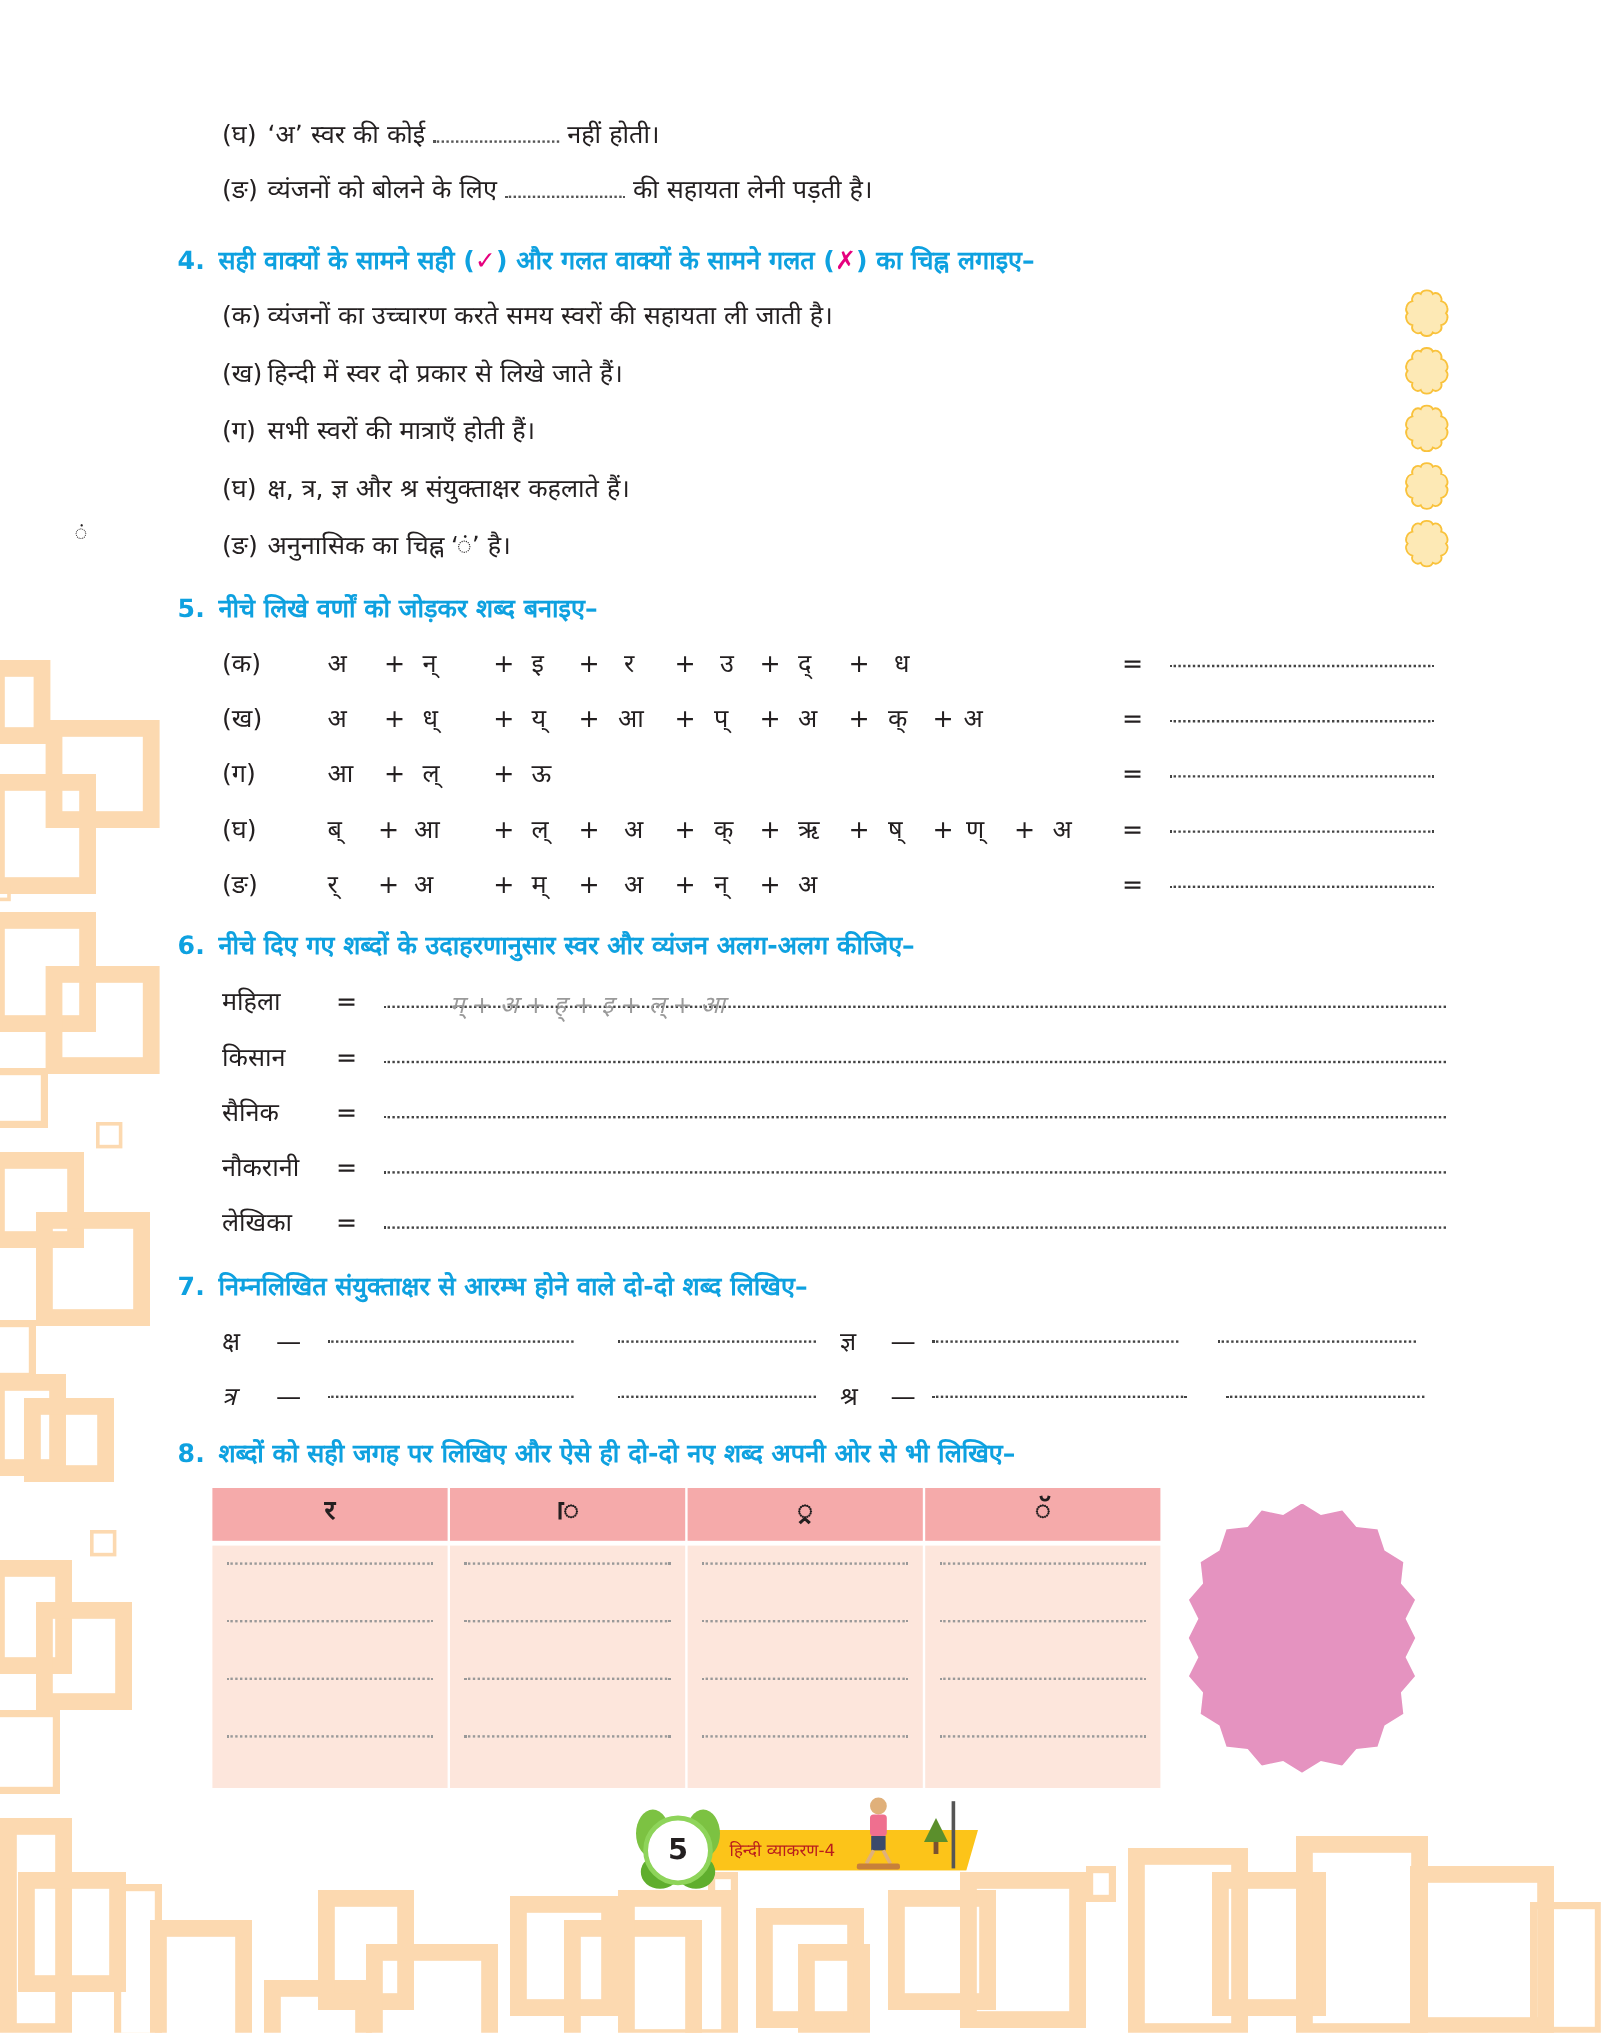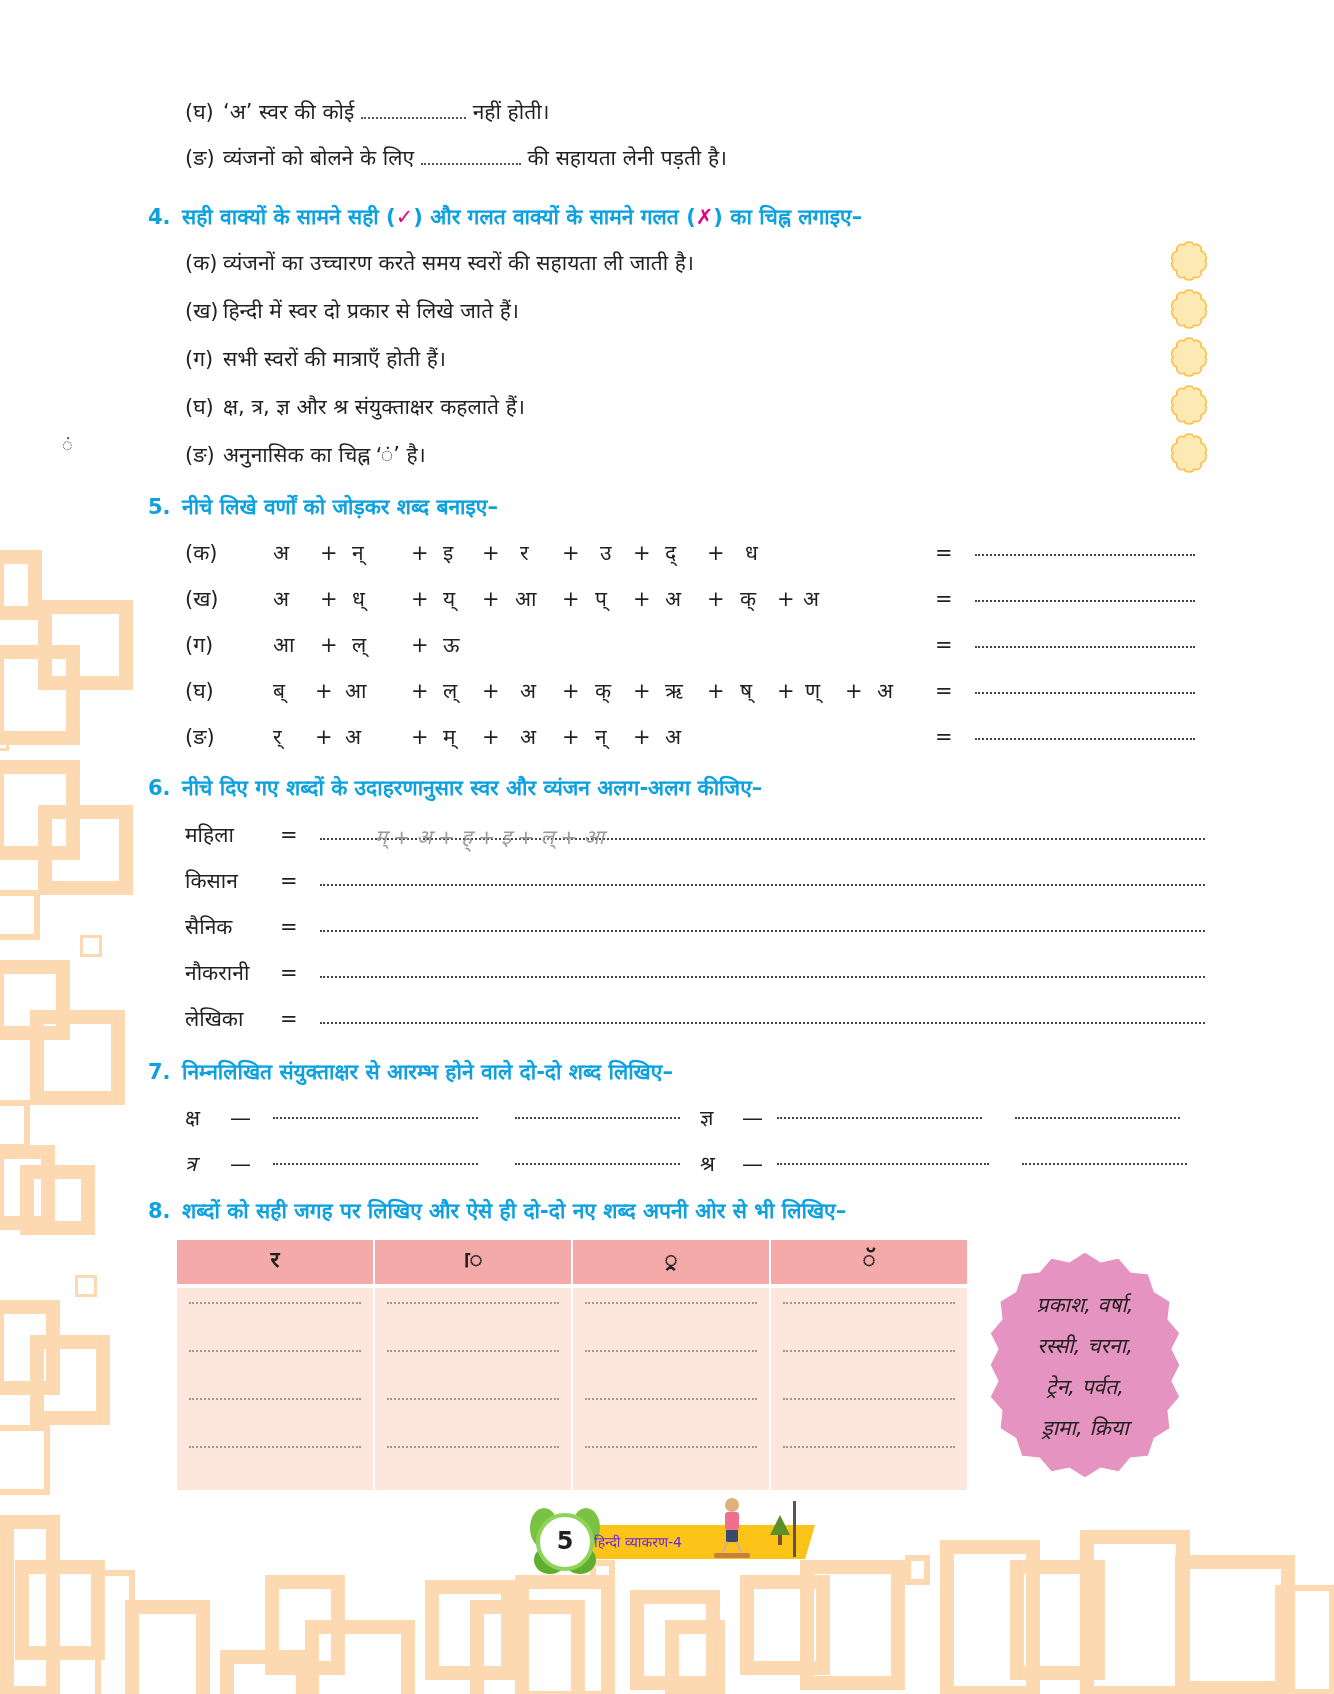--- a/index.html
+++ b/index.html
@@ -316,39 +316,33 @@
       <div class="d" style="top:110px;"></div>
       <div class="d" style="top:158px;"></div>
     </div>
   </div>
 </div>
 
 <div class="badge">
   <svg width="200" height="236" viewBox="0 0 200 236" style="position:absolute;left:0;top:0;">
     <path d="M100 4 L116 14 L134 10 L146 24 L164 26 L170 44 L186 54 L184 72 L196 86 L188 102 L196 118 L188 134 L196 150 L184 164 L186 182 L170 192 L164 210 L146 212 L134 226 L116 222 L100 232 L84 222 L66 226 L54 212 L36 210 L30 192 L14 182 L16 164 L4 150 L12 134 L4 118 L12 102 L4 86 L16 72 L14 54 L30 44 L36 26 L54 24 L66 10 L84 14 Z" fill="#e593c0" stroke="#ffffff" stroke-width="3"></path>
   </svg>
-  <div class="txt">
-    <div>प्रकाश, वर्षा,</div>
-    <div>रस्सी, चरना,</div>
-    <div>ट्रेन, पर्वत,</div>
-    <div>ड्रामा, क्रिया</div>
-  </div>
 </div>
 
 <div class="footer">
   <div style="position:absolute;left:40px;top:30px;width:245px;height:34px;background:#fcc419;clip-path:polygon(0 0,100% 0,96% 100%,0 100%);"></div>
   <svg width="70" height="80" viewBox="0 0 70 80" style="position:absolute;left:0;top:5px;">
     <ellipse cx="14" cy="28" rx="14" ry="20" fill="#7cc242"></ellipse>
     <ellipse cx="56" cy="28" rx="14" ry="20" fill="#7cc242"></ellipse>
     <ellipse cx="20" cy="60" rx="16" ry="14" fill="#5fae2e"></ellipse>
     <ellipse cx="50" cy="60" rx="16" ry="14" fill="#5fae2e"></ellipse>
     <circle cx="35" cy="42" r="27" fill="#ffffff" stroke="#8ed45a" stroke-width="4"></circle>
   </svg>
   <div style="position:absolute;left:8px;top:32px;width:54px;text-align:center;font-size:24px;font-weight:bold;color:#231f20;">5</div>
-  <div style="position:absolute;left:64px;top:37px;font-size:14px;color:#6d28d9;white-space:nowrap;">हिन्दी व्याकरण-4</div>
+  <div style="position:absolute;left:78px;top:37px;font-size:14px;color:#b91c1c;white-space:nowrap;">हिन्दी व्याकरण-4</div>
   <svg width="90" height="70" viewBox="0 0 90 70" style="position:absolute;left:180px;top:0;">
     <circle cx="22" cy="10" r="7" fill="#e0b07a"></circle>
     <rect x="15" y="17" width="14" height="18" rx="3" fill="#ef6f8f"></rect>
     <rect x="16" y="35" width="12" height="12" fill="#3b4a6b"></rect>
     <line x1="18" y1="47" x2="12" y2="58" stroke="#e0b07a" stroke-width="3"></line>
     <line x1="26" y1="47" x2="32" y2="58" stroke="#e0b07a" stroke-width="3"></line>
     <rect x="4" y="58" width="36" height="5" rx="2" fill="#c7803a"></rect>
     <polygon points="60,40 70,20 80,40" fill="#5b8f2c"></polygon>
     <rect x="68" y="40" width="4" height="10" fill="#7a5230"></rect>
     <rect x="83" y="6" width="3" height="56" fill="#555"></rect>

